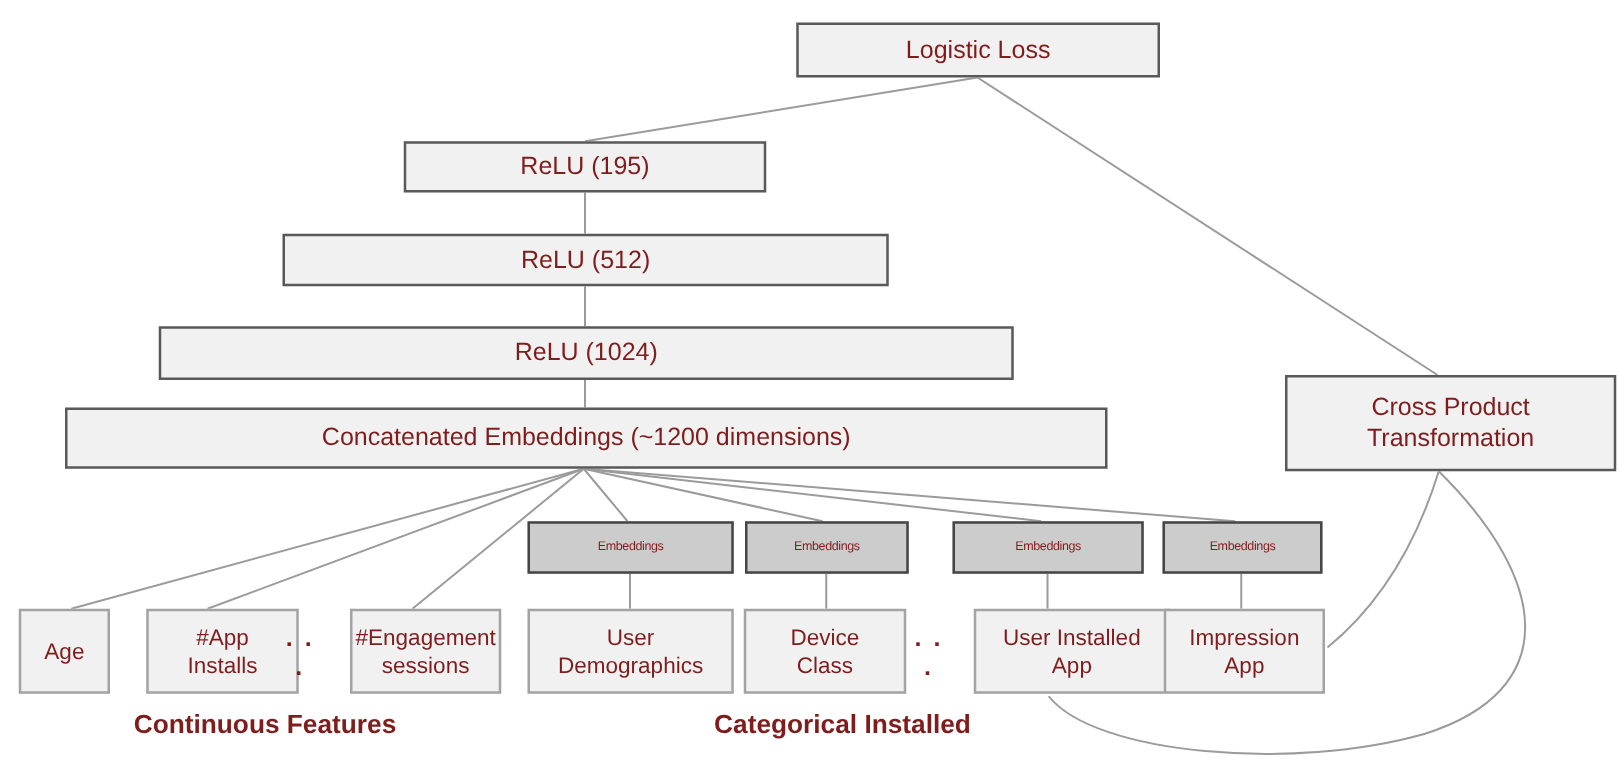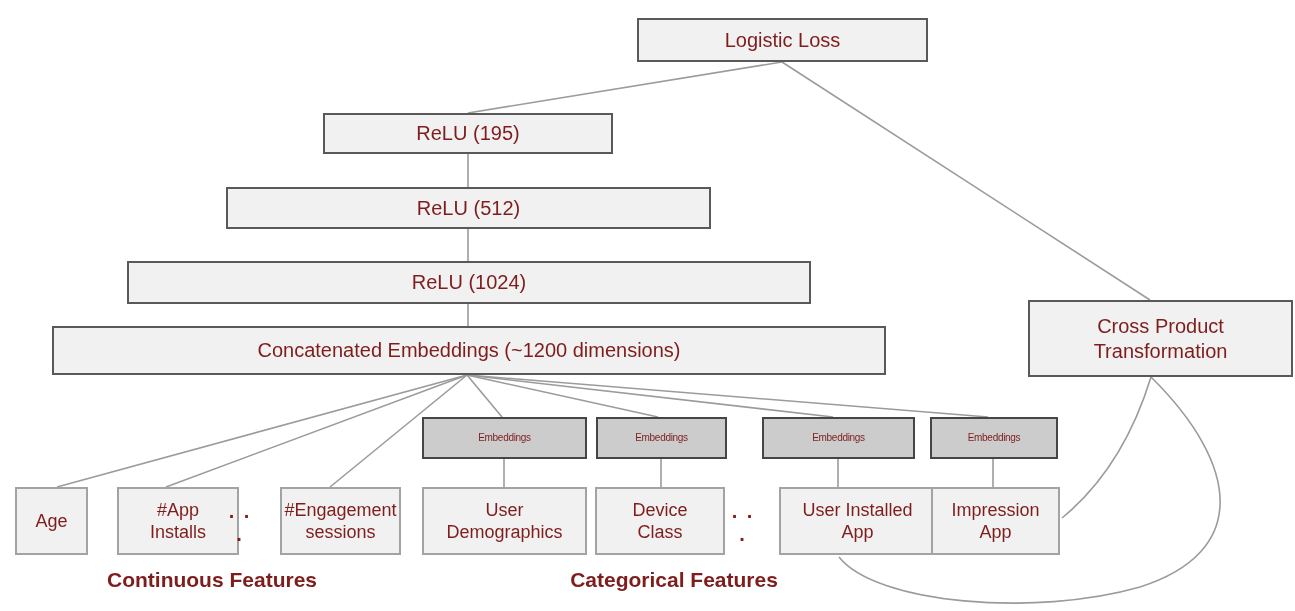--- a/index.html
+++ b/index.html
@@ -119,15 +119,15 @@
 Demographics</div>
   <div id="n-deviceclass" class="box feature">Device
 Class</div>
   <div id="dots-categorical" class="dots">. . .</div>
   <div id="n-userinstalled" class="box feature">User Installed
 App</div>
   <div id="n-impression" class="box feature">Impression
 App</div>
 
   <div id="caption-continuous" class="caption">Continuous Features</div>
-  <div id="caption-categorical" class="caption">Categorical Features</div>
+  <div id="caption-categorical" class="caption">Categorical Installed</div>
 
 </div>
 
 </body></html>

